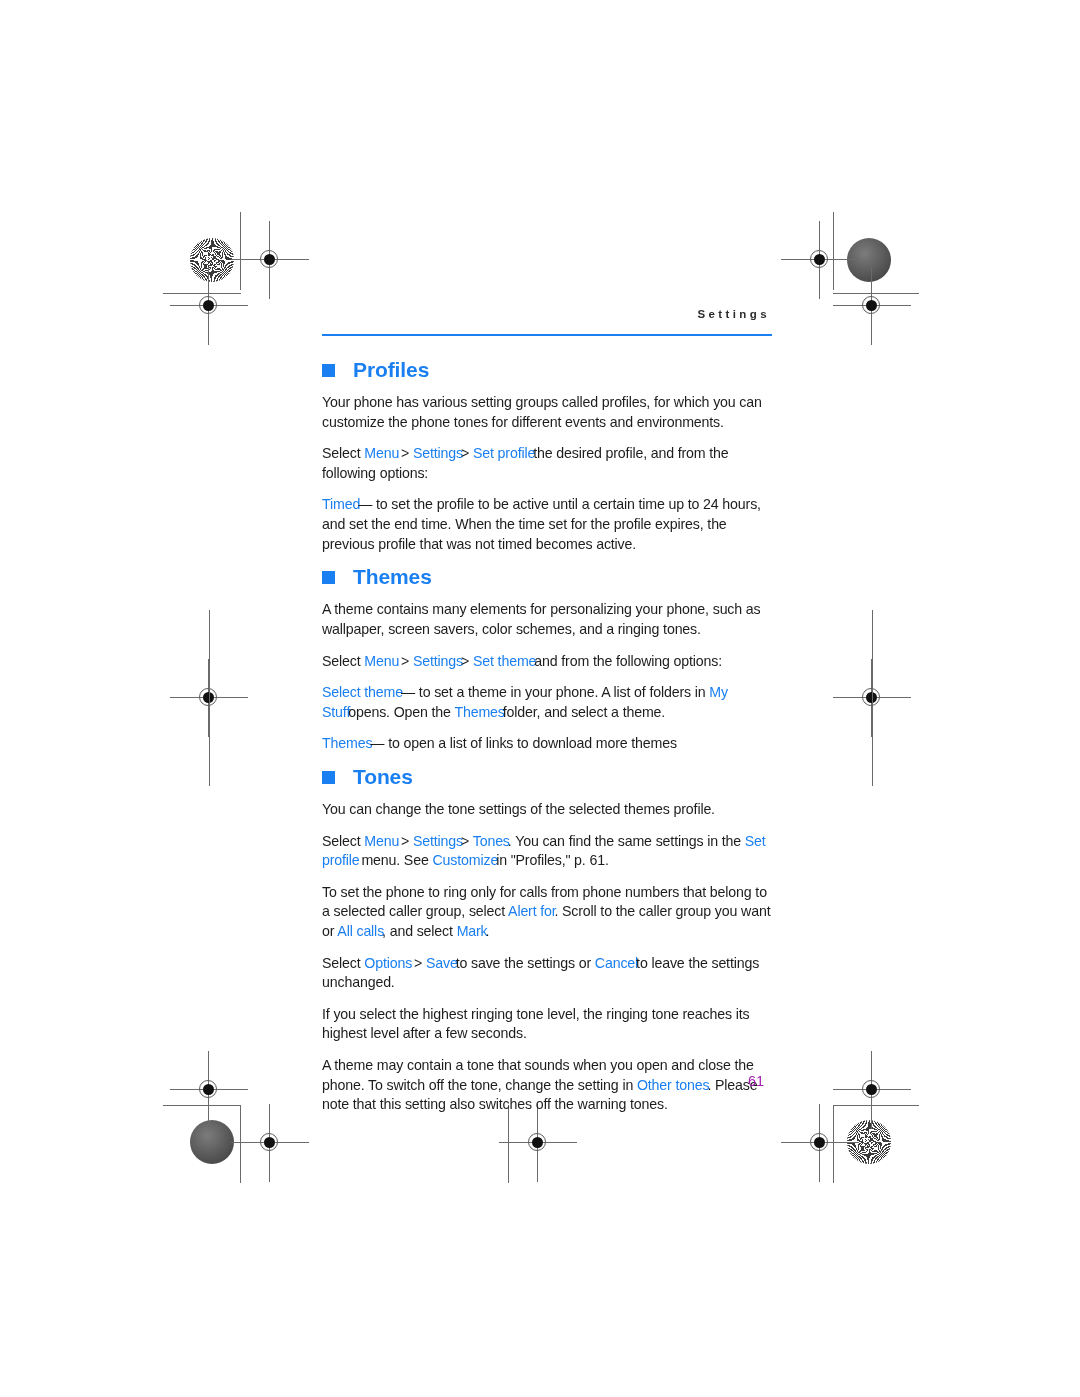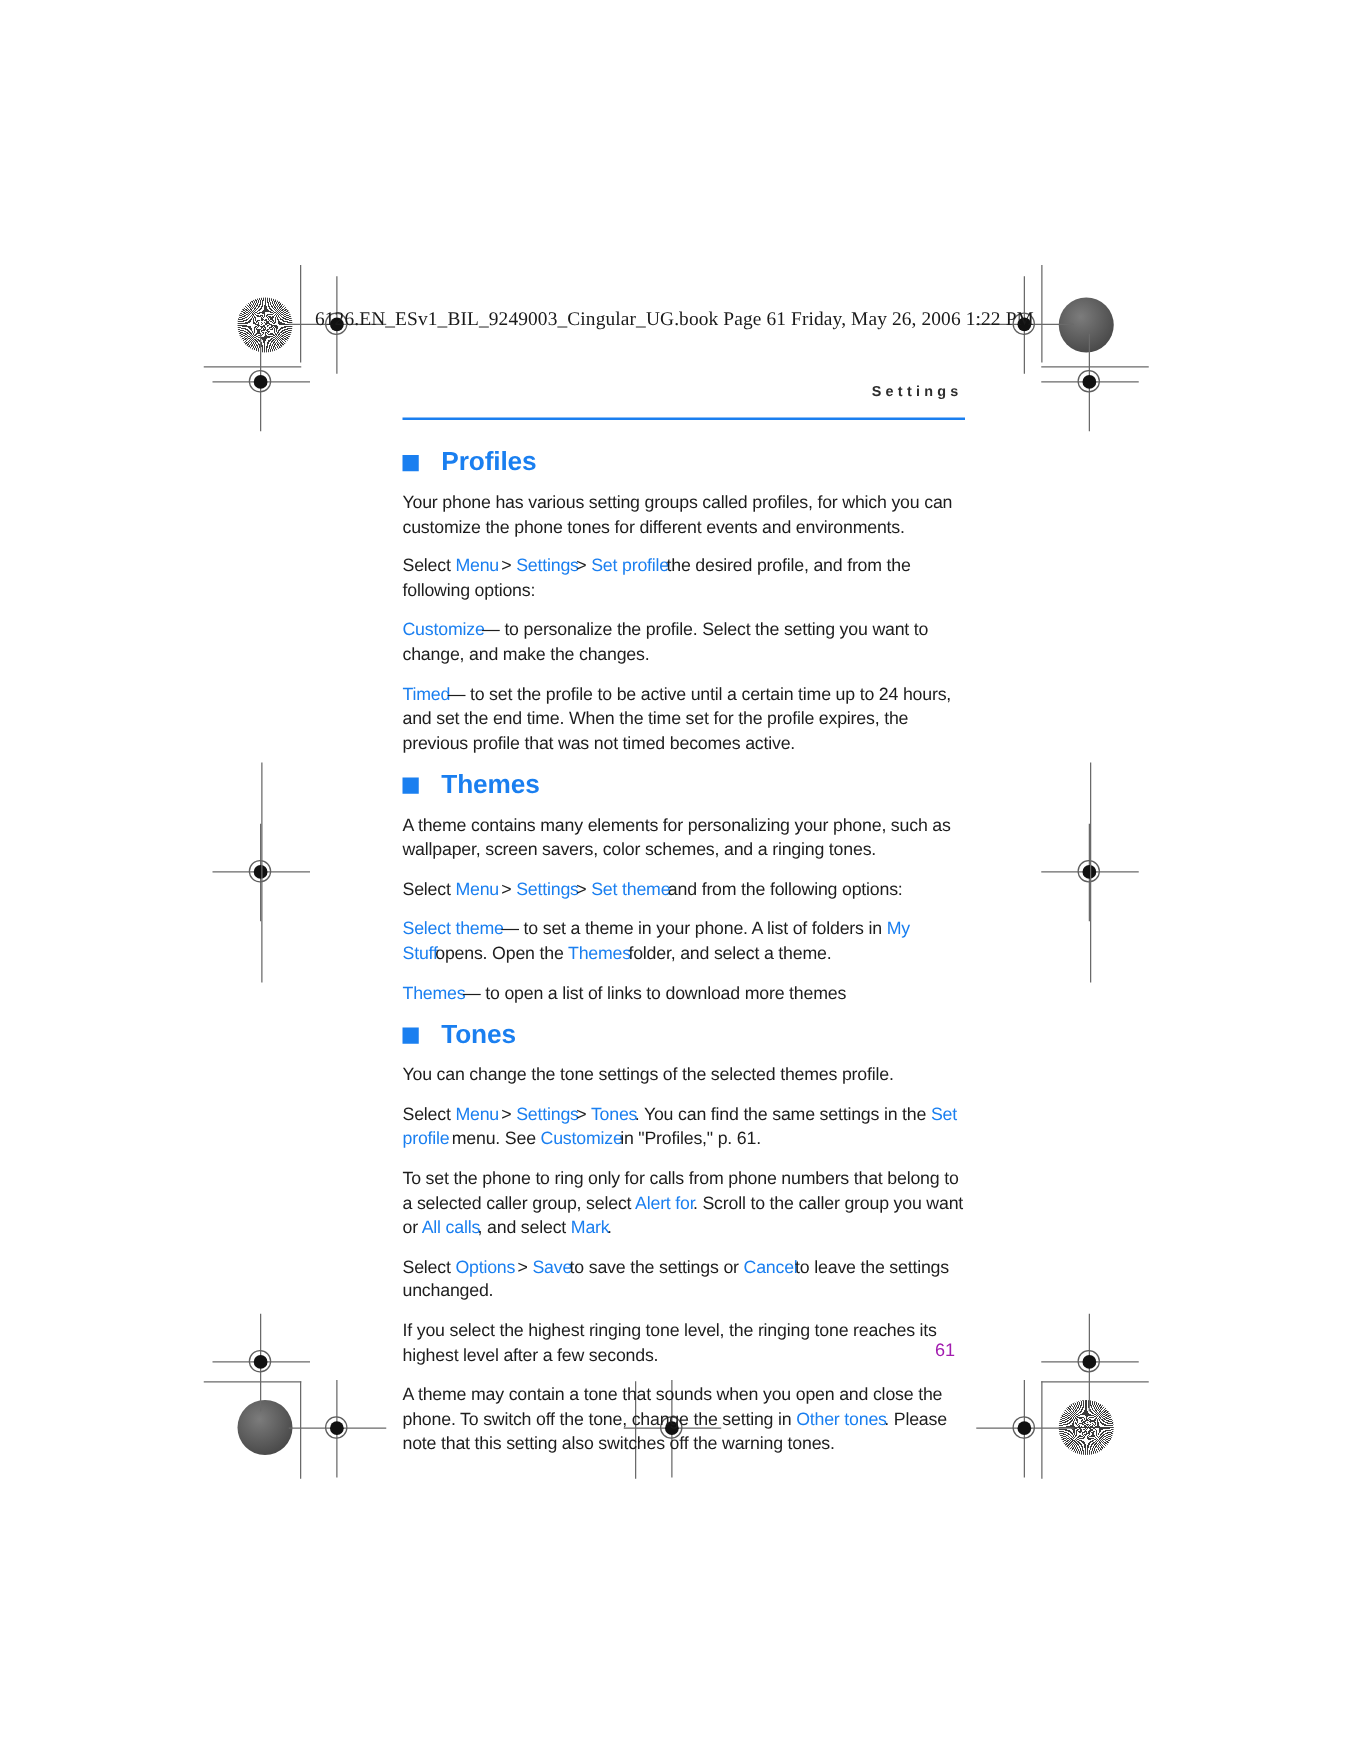--- a/index.html
+++ b/index.html
@@ -250,35 +250,33 @@
   <div class="rule hz" style="left:163px; top:293px; width:78px;"></div>
   <div class="rule hz" style="left:833px; top:293px; width:86px;"></div>
   <div class="rule vt" style="left:209px; top:610px; height:176px;"></div>
   <div class="rule vt" style="left:872px; top:610px; height:176px;"></div>
   <div class="rule hz" style="left:163px; top:1105px; width:78px;"></div>
   <div class="rule hz" style="left:833px; top:1105px; width:86px;"></div>
   <div class="rule vt" style="left:240px; top:1105px; height:78px;"></div>
   <div class="rule vt" style="left:508px; top:1105px; height:78px;"></div>
   <div class="rule vt" style="left:833px; top:1105px; height:78px;"></div>
 
-  <div class="file-header">6126.EN_ESv1_BIL_9249003_Cingular_UG.book  Page 61  Friday, May 26, 2006  1:22 PM</div>
 
   <div class="running-header">Settings</div>
 
   <div id="content">
     <div class="title-rule"></div>
 
     <div id="sections-host">
         <div class="section-head">
           <span class="bullet"></span>
           <span class="section-title">Profiles</span>
         </div>
         <p class="body"><span>Your phone has various setting groups called profiles, for which you can customize the phone tones for different events and environments.</span></p>
         <p class="body"><span>Select </span><span class="ui tight">Menu</span><span> &gt; </span><span class="ui tight">Settings</span><span>&gt; </span><span class="ui tight">Set profile</span><span>the desired profile, and from the following options:</span></p>
-        <p class="body"><span class="ui tight">Customize</span><span>— to personalize the profile. Select the setting you want to change, and make the changes.</span></p>
         <p class="body gap-after"><span class="ui tight">Timed</span><span>— to set the profile to be active until a certain time up to 24 hours, and set the end time. When the time set for the profile expires, the previous profile that was not timed becomes active.</span></p>
         <div class="section-head">
           <span class="bullet"></span>
           <span class="section-title">Themes</span>
         </div>
         <p class="body"><span>A theme contains many elements for personalizing your phone, such as wallpaper, screen savers, color schemes, and a ringing tones.</span></p>
         <p class="body"><span>Select </span><span class="ui tight">Menu</span><span> &gt; </span><span class="ui tight">Settings</span><span>&gt; </span><span class="ui tight">Set theme</span><span>and from the following options:</span></p>
         <p class="body"><span class="ui tight">Select theme</span><span>— to set a theme in your phone. A list of folders in </span><span class="ui tight">My Stuff</span><span>opens. Open the </span><span class="ui tight">Themes</span><span>folder, and select a theme.</span></p>
         <p class="body gap-after"><span class="ui tight">Themes</span><span>— to open a list of links to download more themes</span></p>
         <div class="section-head">

